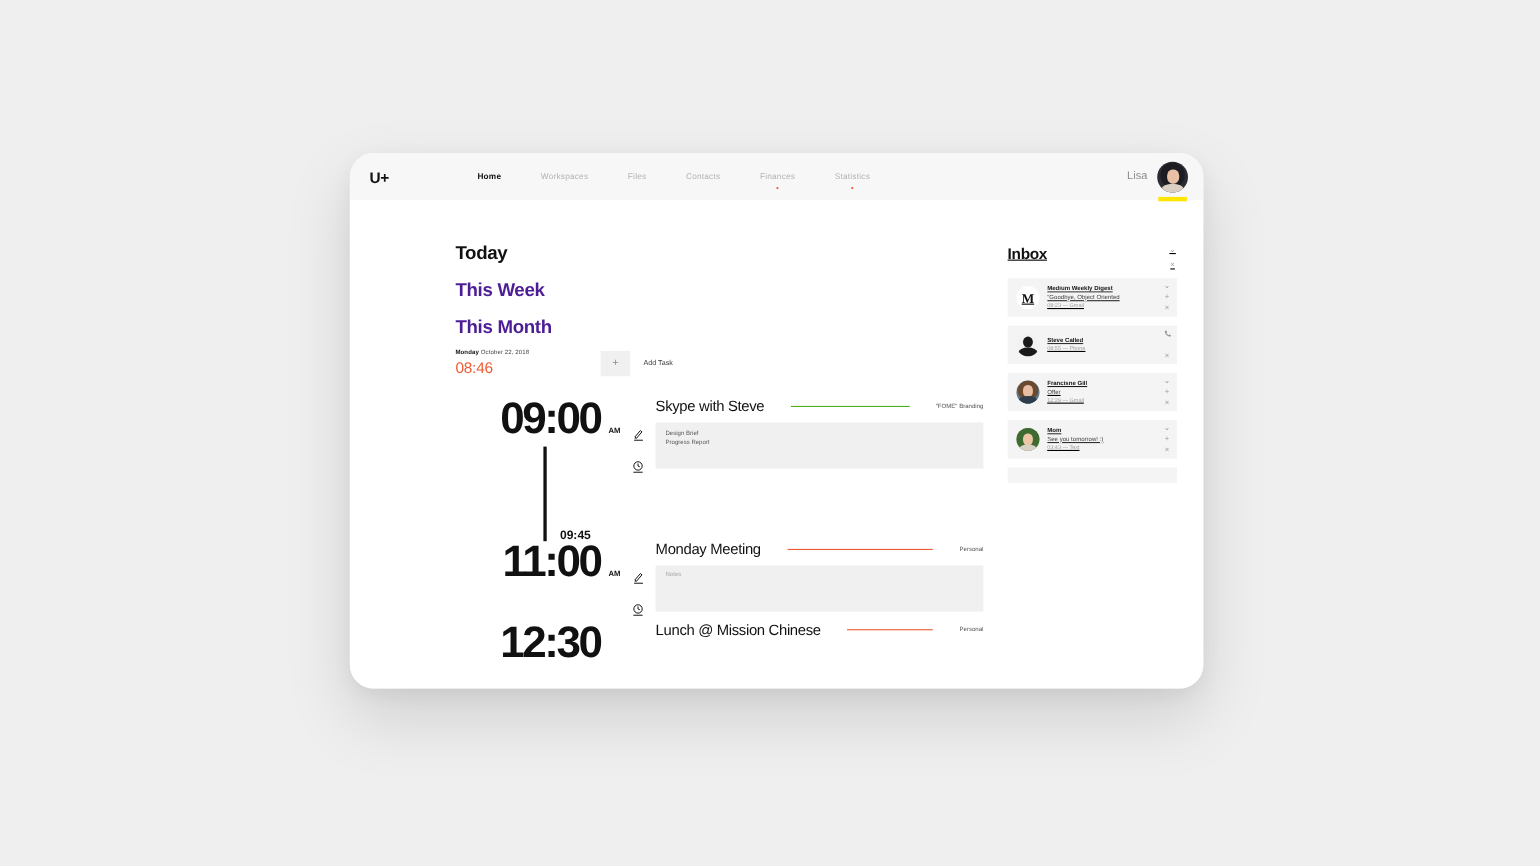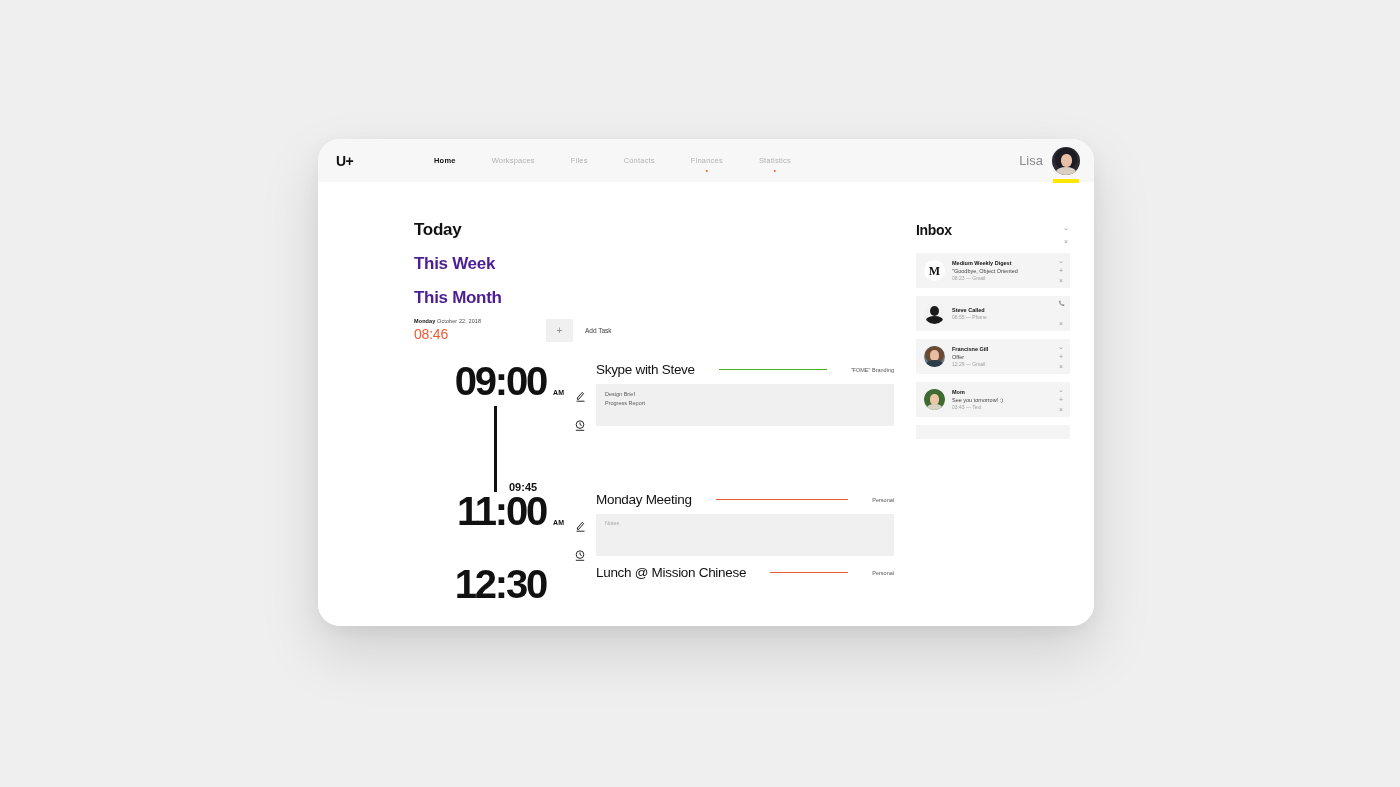--- a/index.html
+++ b/index.html
@@ -72,21 +72,21 @@
     border-radius: 50%;
     background: #ed5b33;
   }
   #nav-right {
     display: flex;
     align-items: center;
     gap: 9px;
     padding-right: 14px;
   }
   #user-name {
-    font-size: 13px;
+    font-size: 10px;
     color: #8a8a8a;
   }
   #avatar-wrap {
     position: relative;
   }
   #avatar {
     width: 28px;
     height: 28px;
     border-radius: 50%;
     overflow: hidden;
@@ -132,20 +132,21 @@
   #main-col {
     position: relative;
     flex: 1;
     padding: 38px 0 0 96px;
     box-sizing: border-box;
   }
   #right-col {
     width: 188px;
     padding: 40px 24px 0 10px;
     box-sizing: border-box;
+    text-decoration: underline;
   }
 
   
   #tabs {
     display: flex;
     align-items: baseline;
     gap: 14px;
     flex-direction: column;
   }
   .tab {

